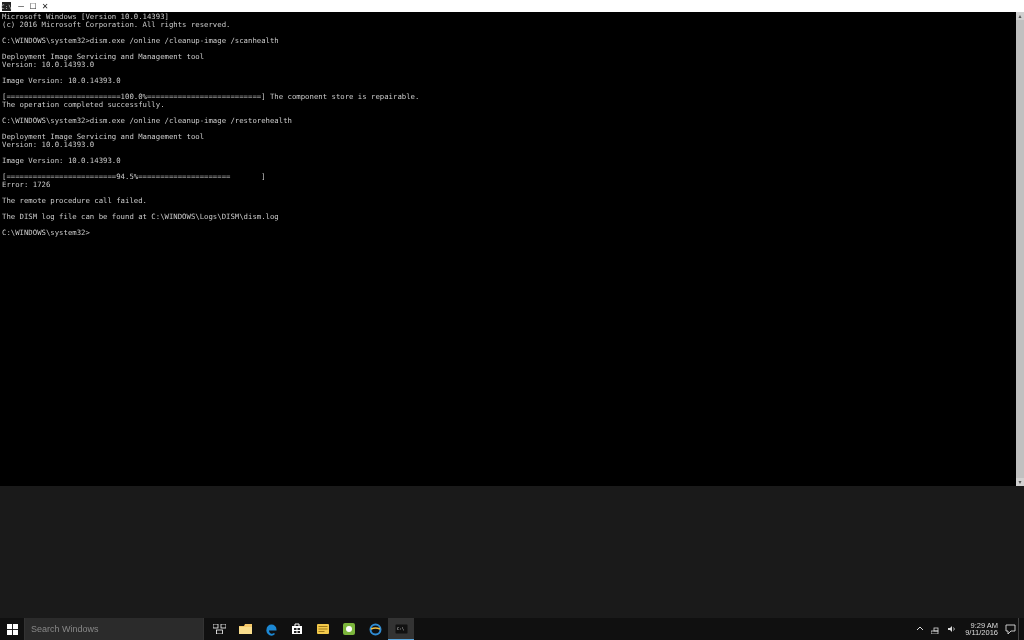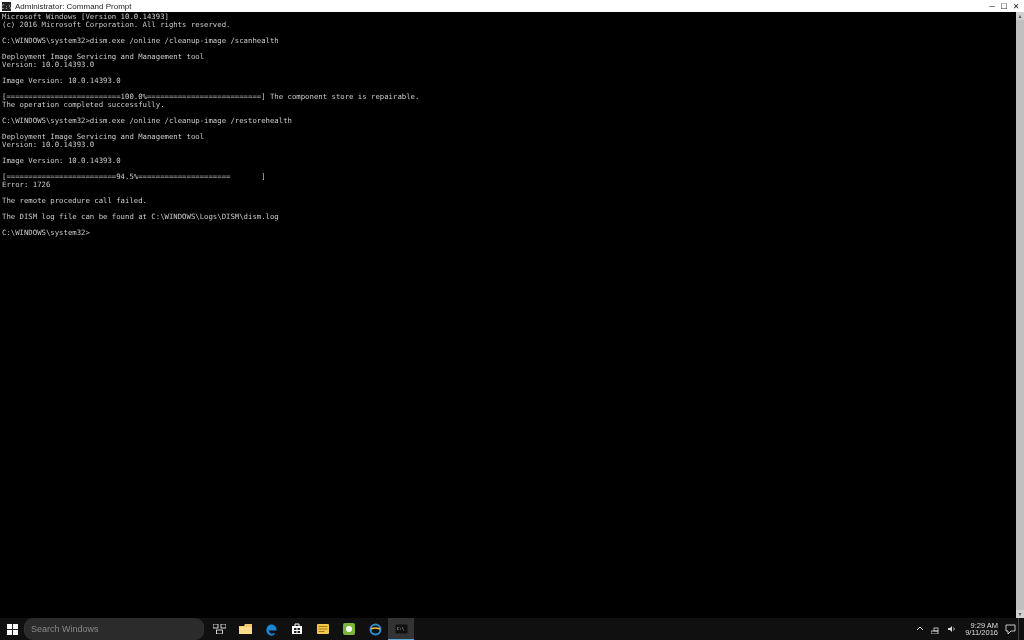--- a/index.html
+++ b/index.html
@@ -41,21 +41,21 @@
       display: flex;
       align-items: center;
       justify-content: center;
       font-size: 8px;
       cursor: pointer;
     }
     .title-btn.close { }
     
     .terminal-wrapper {
       position: relative;
-      height: 606px;
+      height: 474px;
       display: flex;
       justify-content: space-between;
     }
     .terminal {
       flex: 1;
       background: #000;
       color: #ccc;
       font-family: "Consolas", "Lucida Console", monospace;
       font-size: 7.3px;
       line-height: 1.1;
@@ -111,21 +111,20 @@
       width: 180px;
       height: 22px;
       background: #2b2b2b;
       display: flex;
       align-items: center;
       padding: 0 6px;
       font-size: 9px;
       color: #888;
       border-left:1px solid #333;
       border-right:1px solid #333;
-      border-radius:9px;
     }
     .taskbar-icons {
       display: flex;
       height: 22px;
       align-items: center;
       margin-left: 2px;
     }
     .tb-icon {
       width: 26px;
       height: 22px;
@@ -168,21 +167,20 @@
       align-items:center;
       justify-content:center;
       cursor:pointer;
     }
   </style>
 </head>
 <body>
 
 <div class="title-bar">
   <span class="title-icon">C:\</span>
-  <span class="title-text">Administrator: Command Prompt</span>
   <div class="title-controls">
     <div class="title-btn">─</div>
     <div class="title-btn">☐</div>
     <div class="title-btn close">✕</div>
   </div>
 </div>
 
 <div class="terminal-wrapper">
   <div class="terminal" id="terminal"><div class="line">Microsoft Windows [Version 10.0.14393]</div><div class="line">(c) 2016 Microsoft Corporation. All rights reserved.</div><div class="line"></div><div class="line">C:\WINDOWS\system32&gt;dism.exe /online /cleanup-image /scanhealth</div><div class="line"></div><div class="line">Deployment Image Servicing and Management tool</div><div class="line">Version: 10.0.14393.0</div><div class="line"></div><div class="line">Image Version: 10.0.14393.0</div><div class="line"></div><div class="line">[==========================100.0%==========================] The component store is repairable.</div><div class="line">The operation completed successfully.</div><div class="line"></div><div class="line">C:\WINDOWS\system32&gt;dism.exe /online /cleanup-image /restorehealth</div><div class="line"></div><div class="line">Deployment Image Servicing and Management tool</div><div class="line">Version: 10.0.14393.0</div><div class="line"></div><div class="line">Image Version: 10.0.14393.0</div><div class="line"></div><div class="line">[=========================94.5%=====================       ]</div><div class="line">Error: 1726</div><div class="line"></div><div class="line">The remote procedure call failed.</div><div class="line"></div><div class="line">The DISM log file can be found at C:\WINDOWS\Logs\DISM\dism.log</div><div class="line"></div><div class="line">C:\WINDOWS\system32&gt;</div></div>
   <div class="scrollbar">

